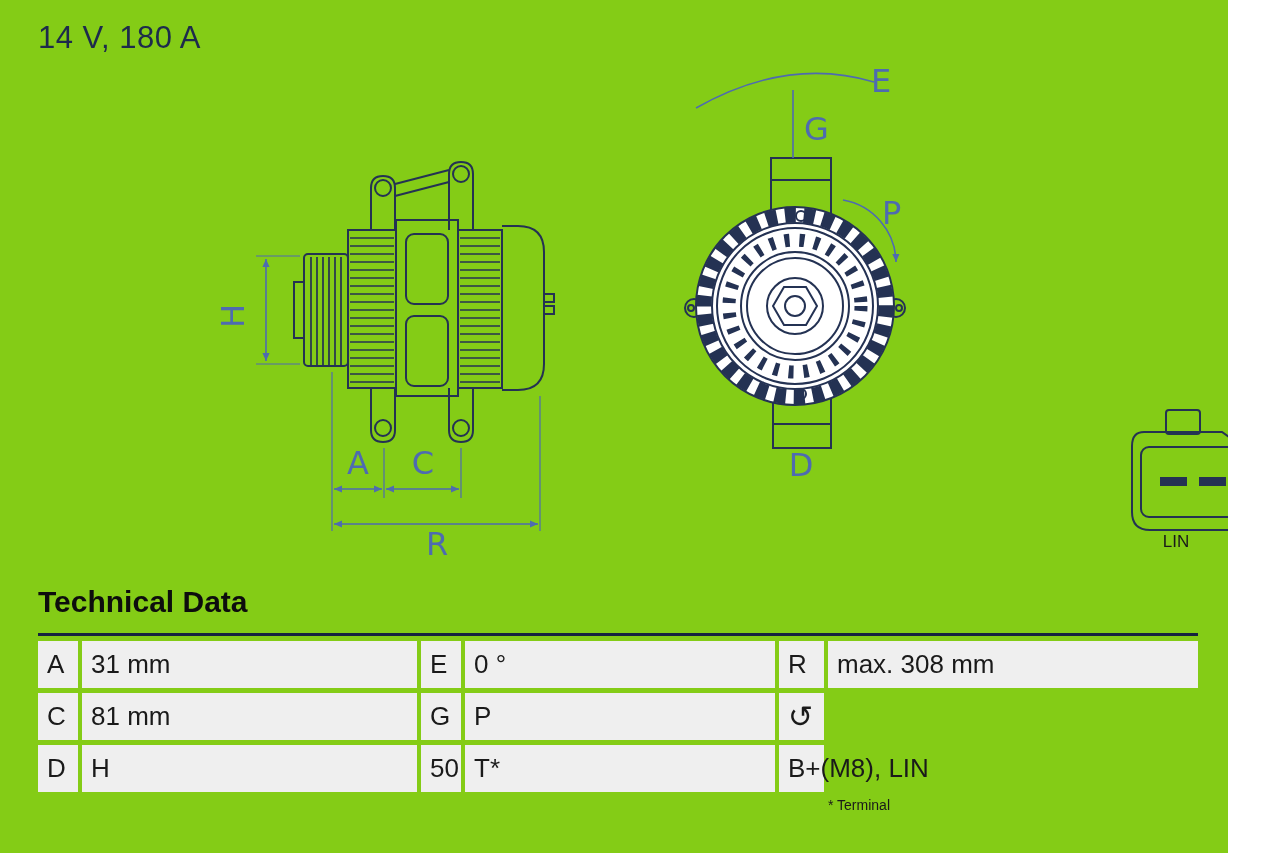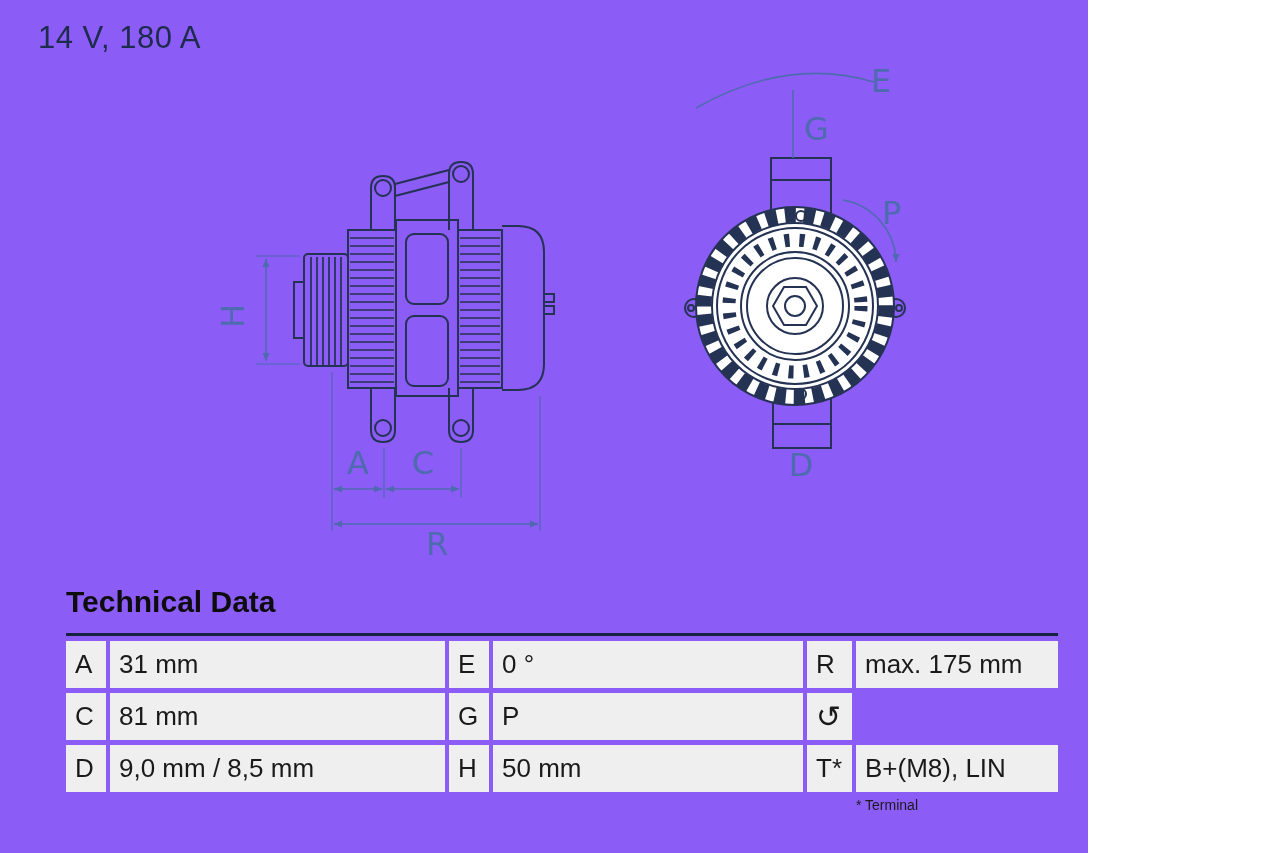--- a/index.html
+++ b/index.html
@@ -1,36 +1,36 @@
 <!DOCTYPE html>
 <html><head>
 <meta charset="utf-8">
 <style>
   html,body { margin:0; padding:0; background:#ffffff; }
   .page {
-    position:relative; width:1088px; height:853px; background:#8b5cf6;
+    position:relative; width:1228px; height:853px; background:#84cc16;
     font-family:"Liberation Sans", sans-serif; overflow:hidden;
   }
   .title {
     position:absolute; top:20px; left:38px;
     font-size:31px; font-weight:500; color:#1d2b4c; letter-spacing:.5px;
   }
   .drawing { position:absolute; top:0; left:0; }
 
   
   .ink   { stroke:#243253; fill:none; stroke-width:2; }
   .fins  { stroke:#243253; fill:none; stroke-width:1.7; }
   .inkfill { fill:#243253; stroke:none; }
   .dimline { stroke:#4e6bb0; stroke-width:1.6; fill:none; }
   .extline { stroke:#4e6bb0; stroke-width:1.2; fill:none; }
   .dimtext { fill:#4e6bb0; font-size:32px; font-family:"DejaVu Sans", sans-serif; }
   .lintext { fill:#1a1a1a; font-size:17px; font-family:"Liberation Sans", sans-serif; }
 
   
-  .tech { position:absolute; top:585px; left:0; right:0;padding-left:28px; }
+  .tech { position:absolute; top:585px; left:0; right:0; }
   .heading {
     margin:0 0 14px 38px; font-size:30px; font-weight:700; color:#0d0d0d;
   }
   .dtable { margin:0 30px 0 38px; border-top:3px solid #16233f; padding-top:5px; }
   .trow {
     display:grid;
     grid-template-columns:40px 335px 40px 310px 45px auto;
     column-gap:4px; margin-bottom:5px;
   }
   .cell {
@@ -152,32 +152,31 @@
   <div class="tech">
     <div class="heading">Technical Data</div>
 
     <div class="dtable">
       <div class="trow">
         <div class="cell">A</div>
         <div class="cell">31 mm</div>
         <div class="cell">E</div>
         <div class="cell">0 °</div>
         <div class="cell">R</div>
-        <div class="cell">max. 175 mm</div>
+        <div class="cell">max. 308 mm</div>
       </div>
       <div class="trow">
         <div class="cell">C</div>
         <div class="cell">81 mm</div>
         <div class="cell">G</div>
         <div class="cell">P</div>
         <div class="cell rot">↺</div>
       </div>
       <div class="trow">
         <div class="cell">D</div>
-        <div class="cell">9,0 mm / 8,5 mm</div>
         <div class="cell">H</div>
         <div class="cell">50 mm</div>
         <div class="cell">T*</div>
         <div class="cell">B+(M8), LIN</div>
       </div>
     </div>
 
     <div class="footnote">* Terminal</div>
   </div>
 

